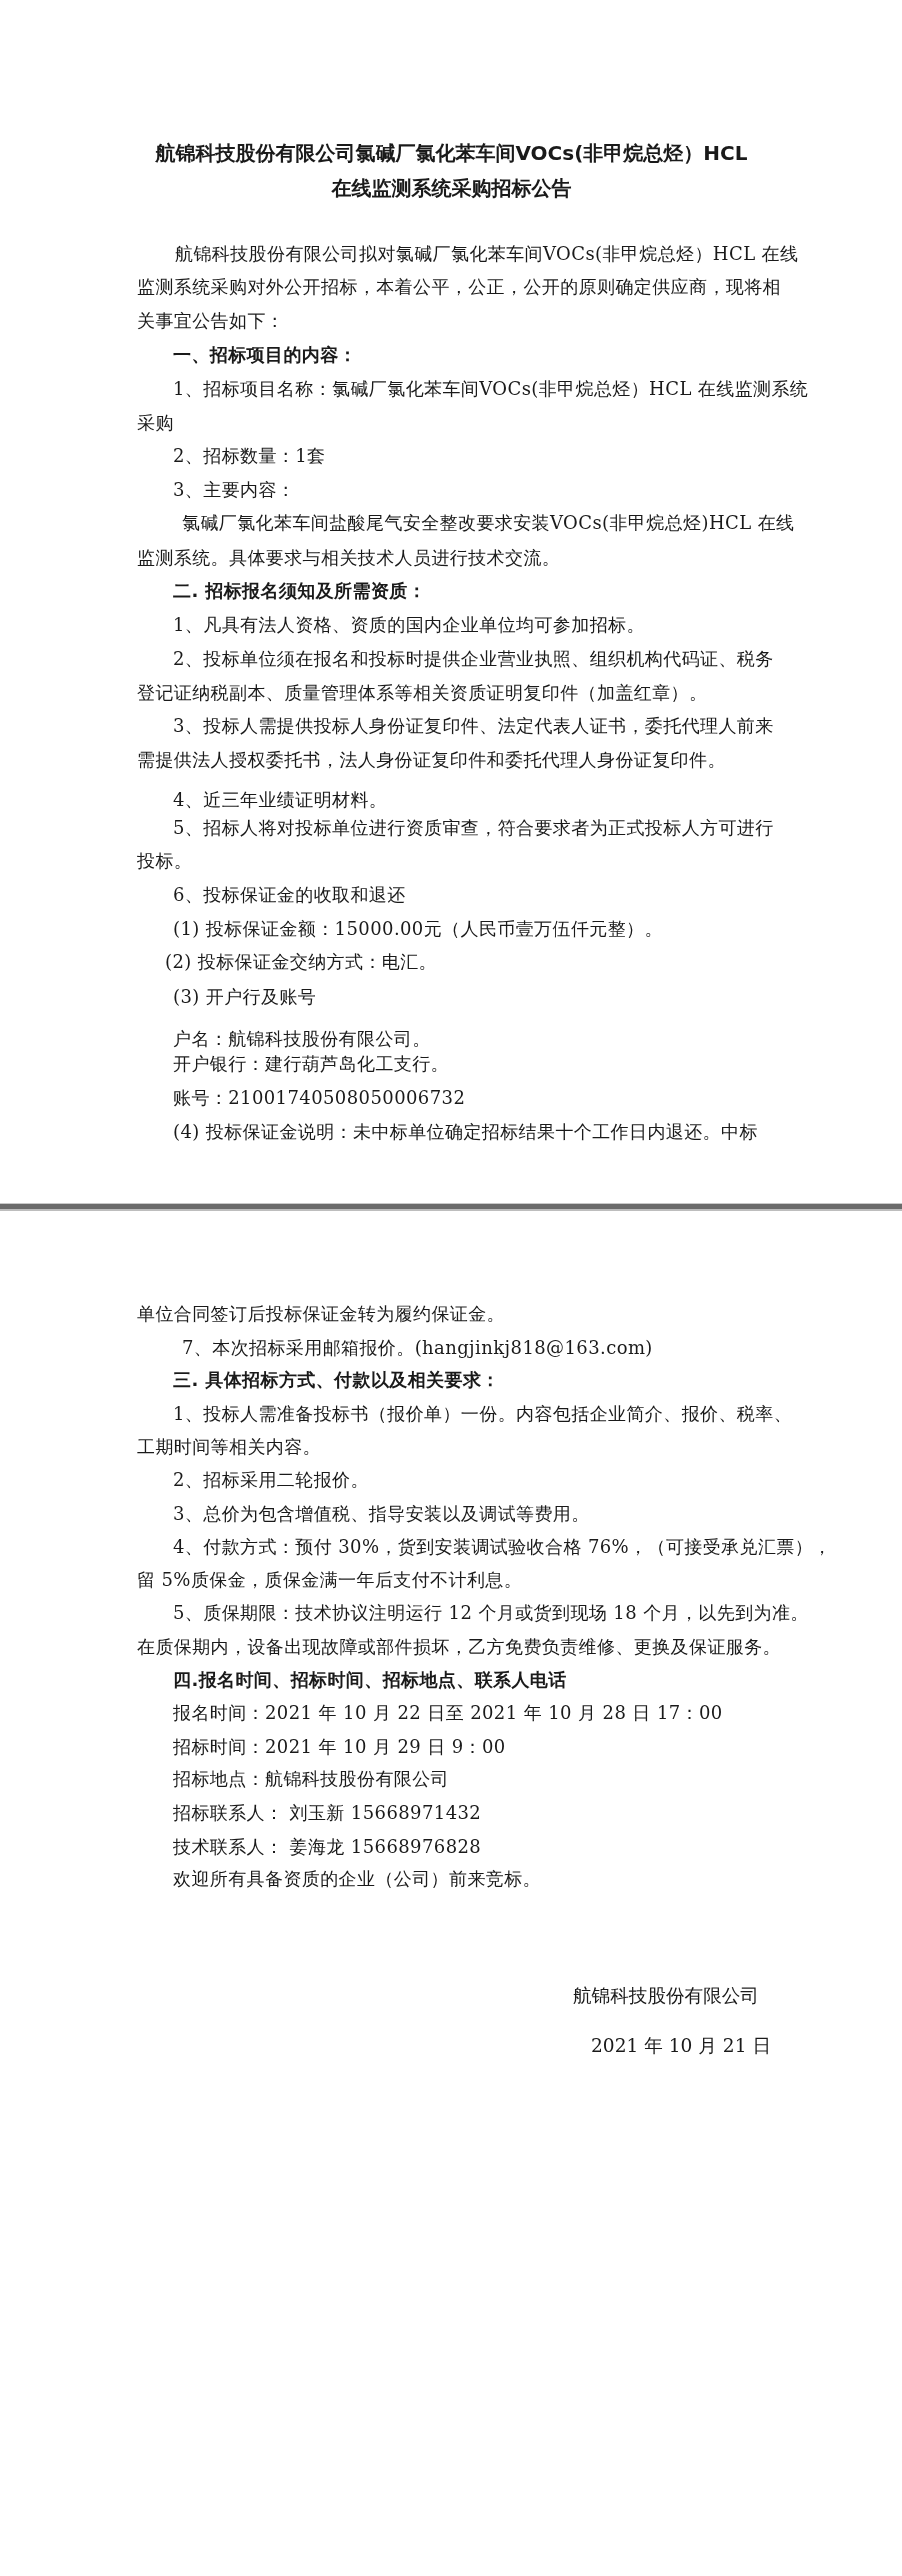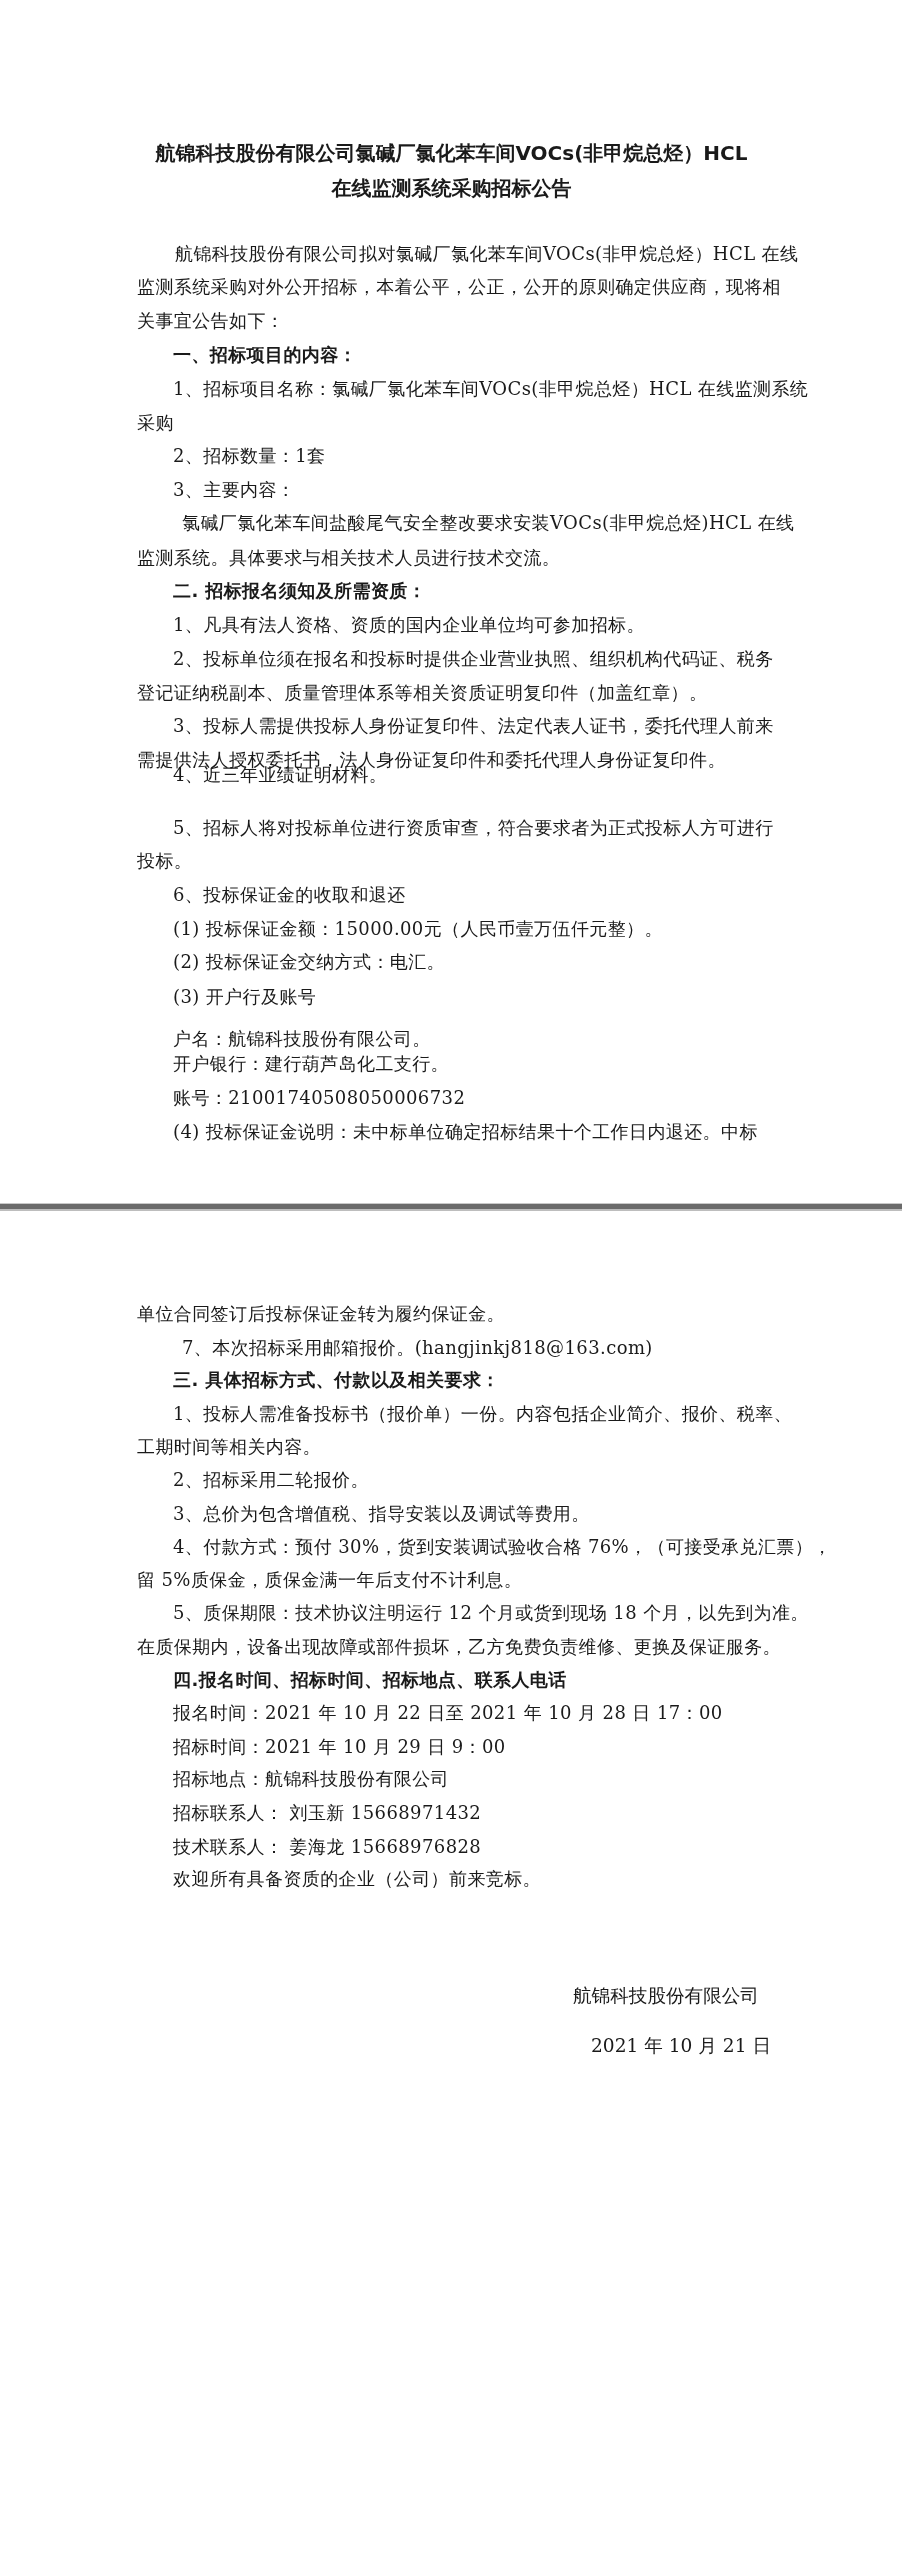--- a/index.html
+++ b/index.html
@@ -32,26 +32,26 @@
       <div class="line" style="left: 173px; top: 445px;">2、招标数量：1套</div>
       <div class="line" style="left: 173px; top: 479px;">3、主要内容：</div>
       <div class="line" style="left: 182px; top: 512px;">氯碱厂氯化苯车间盐酸尾气安全整改要求安装VOCs(非甲烷总烃)HCL 在线</div>
       <div class="line" style="left: 137px; top: 547px;">监测系统。具体要求与相关技术人员进行技术交流。</div>
       <div class="line heading" style="left: 173px; top: 580px;">二. 招标报名须知及所需资质：</div>
       <div class="line" style="left: 173px; top: 614px;">1、凡具有法人资格、资质的国内企业单位均可参加招标。</div>
       <div class="line" style="left: 173px; top: 648px;">2、投标单位须在报名和投标时提供企业营业执照、组织机构代码证、税务</div>
       <div class="line" style="left: 137px; top: 682px;">登记证纳税副本、质量管理体系等相关资质证明复印件（加盖红章）。</div>
       <div class="line" style="left: 173px; top: 715px;">3、投标人需提供投标人身份证复印件、法定代表人证书，委托代理人前来</div>
       <div class="line" style="left: 137px; top: 749px; text-align: center;">需提供法人授权委托书，法人身份证复印件和委托代理人身份证复印件。</div>
-      <div class="line" style="left: 173px; top: 764px;">4、近三年业绩证明材料。</div>
+      <div class="line" style="left: 173px; top: 789px;">4、近三年业绩证明材料。</div>
       <div class="line" style="left: 173px; top: 817px;">5、招标人将对投标单位进行资质审查，符合要求者为正式投标人方可进行</div>
       <div class="line" style="left: 137px; top: 850px;">投标。</div>
       <div class="line" style="left: 173px; top: 884px;">6、投标保证金的收取和退还</div>
       <div class="line" style="left: 173px; top: 918px;">(1) 投标保证金额：15000.00元（人民币壹万伍仟元整）。</div>
-      <div class="line" style="left: 173px; top: 951px;">(2) 投标保证金交纳方式：电汇。</div>
+      <div class="line" style="left: 165px; top: 951px;">(2) 投标保证金交纳方式：电汇。</div>
       <div class="line" style="left: 173px; top: 986px;">(3) 开户行及账号</div>
       <div class="line" style="left: 173px; top: 1028px;">户名：航锦科技股份有限公司。</div>
       <div class="line" style="left: 173px; top: 1053px;">开户银行：建行葫芦岛化工支行。</div>
       <div class="line" style="left: 173px; top: 1087px;">账号：21001740508050006732</div>
       <div class="line" style="left: 173px; top: 1121px;">(4)  投标保证金说明：未中标单位确定招标结果十个工作日内退还。中标</div>
     </div>
 </div>
 
 <div class="page-break"></div>
 

